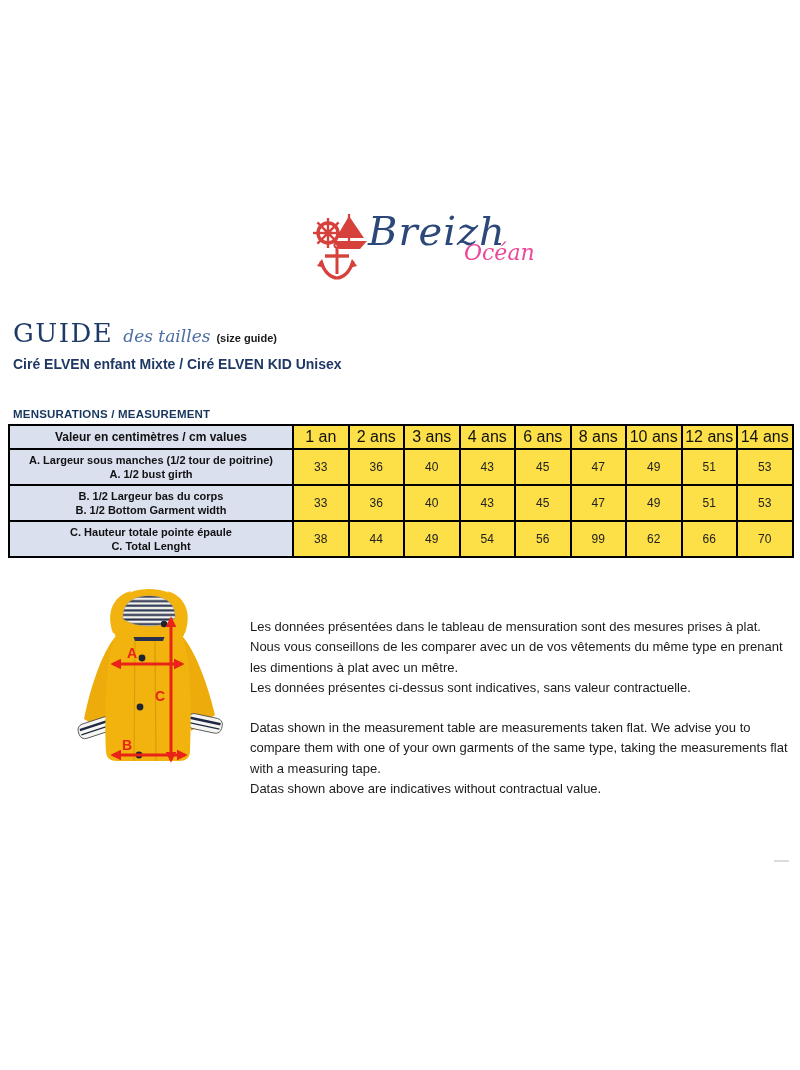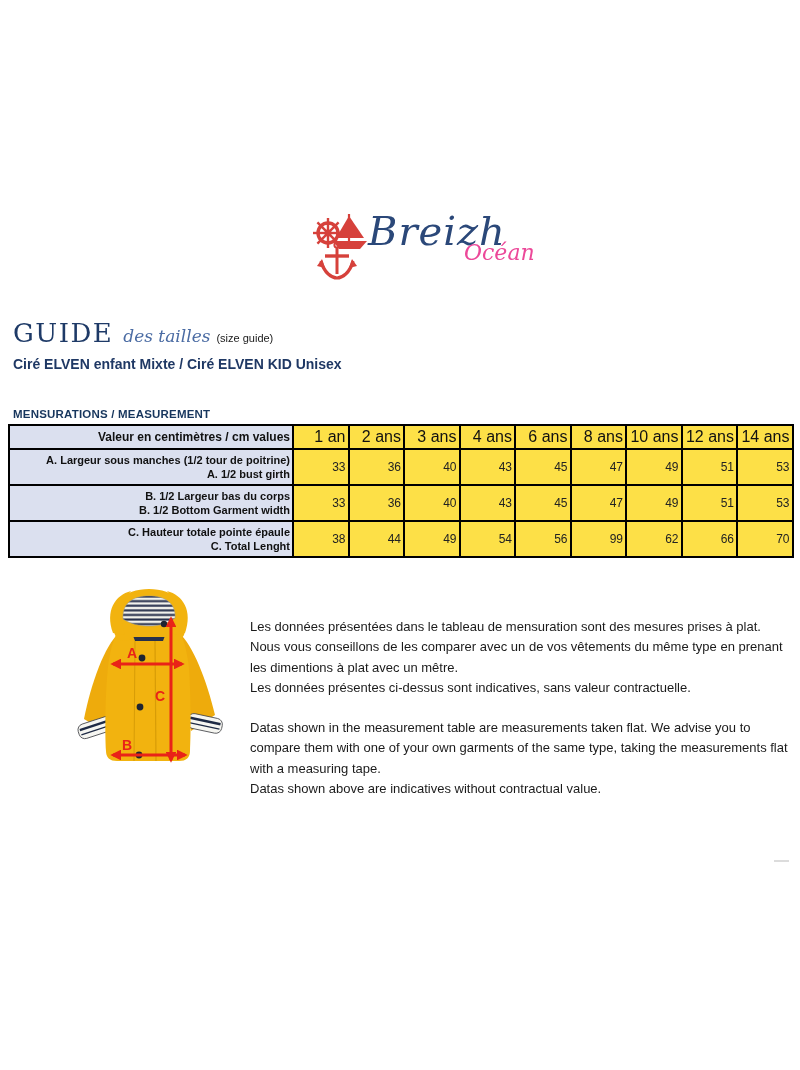--- a/index.html
+++ b/index.html
@@ -15,30 +15,30 @@
   .brand-secondary{position:absolute;left:156px;top:34px;
       font-family:"DejaVu Serif",serif;font-style:italic;font-size:22px;
       color:#ec4899;}
 
   
   .guide-line{position:absolute;left:13px;top:318px;display:flex;align-items:baseline;}
   .guide-word{font-family:"DejaVu Serif",serif;font-weight:normal;font-size:26px;
       color:#1e3a67;letter-spacing:1.5px;}
   .guide-sub{font-family:"DejaVu Serif",serif;font-style:italic;font-size:17px;
       color:#4a6ba3;margin-left:10px;}
-  .guide-note{font-size:11px;font-weight:normal;color:#1a1a1a;margin-left:6px;}
+  .guide-note{font-size:11px;font-weight:bold;color:#1a1a1a;margin-left:6px;}
   .product-title{position:absolute;left:13px;top:356px;font-size:14px;font-weight:bold;
       color:#1f3864;}
   .section-title{position:absolute;left:13px;top:408px;font-size:11.5px;font-weight:bold;
       color:#17365d;letter-spacing:.2px;}
 
   
   table.size{position:absolute;left:8px;top:424px;width:784px;border-collapse:collapse;
       table-layout:fixed;}
-  table.size td{border:2px solid #000;text-align:right;vertical-align:middle;padding:1px 2px;}
+  table.size td{border:2px solid #000;text-align:center;vertical-align:middle;padding:1px 2px;}
   td.corner{background:#dbe0ef;font-weight:bold;font-size:12px;height:20px;color:#111;}
   td.colh{background:#fde047;font-size:16px;color:#111;}
   td.rowlabel{background:#dbe0ef;font-weight:bold;font-size:11px;line-height:1.3;
       color:#111;height:32px;}
   td.val{background:#fde047;font-size:12px;color:#222;}
 
   
   .diagram{position:absolute;left:55px;top:585px;width:195px;height:215px;}
 
   

